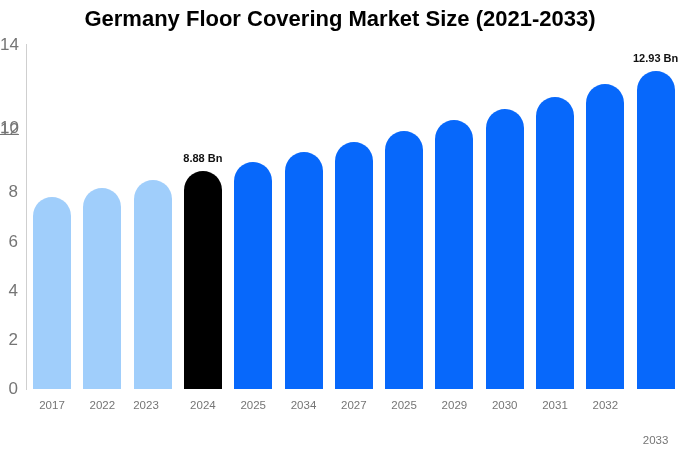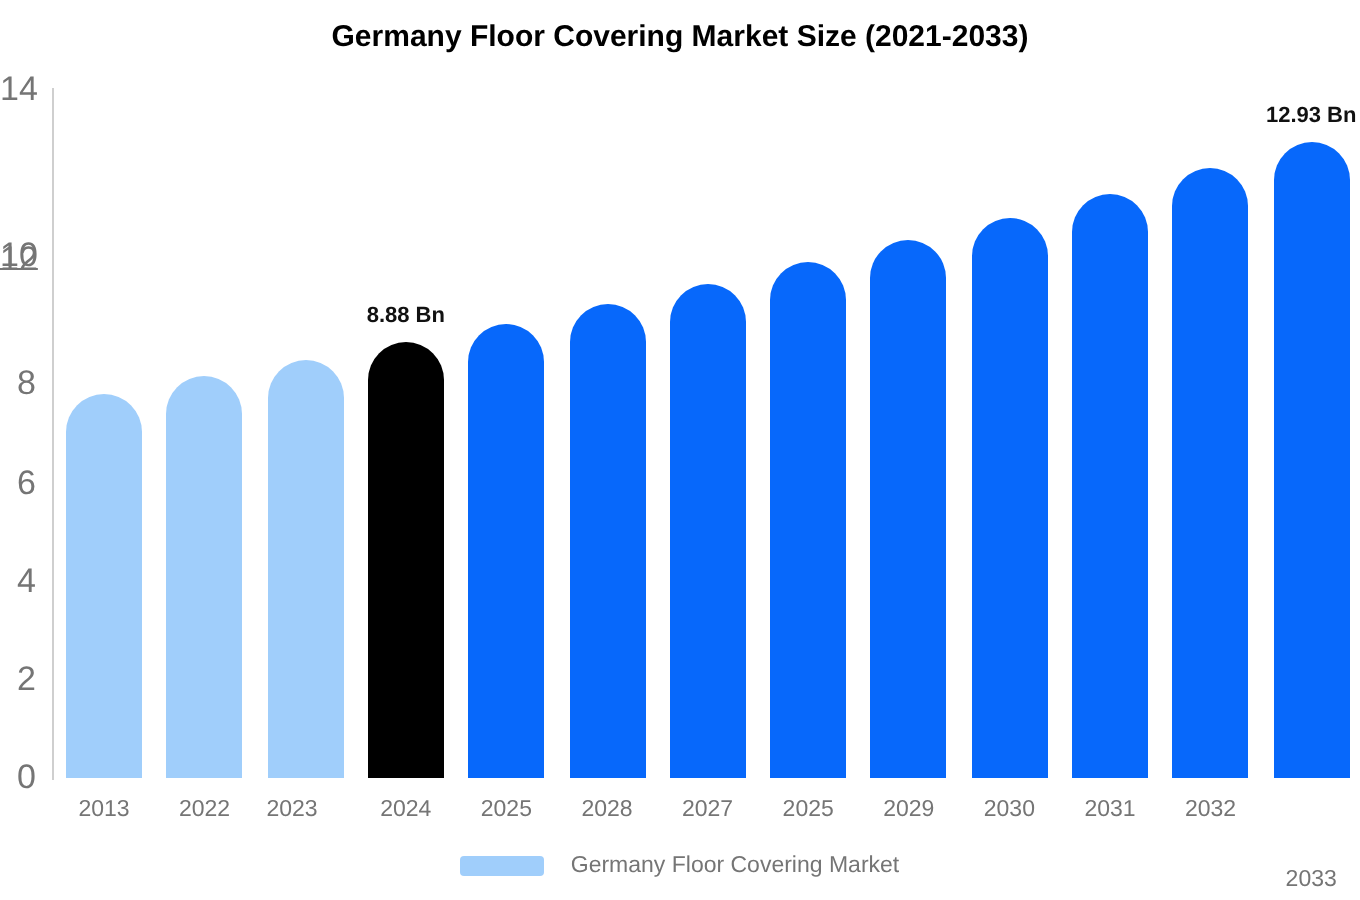--- a/index.html
+++ b/index.html
@@ -10,21 +10,21 @@
     background: #ffffff;
     font-family: "Liberation Sans", sans-serif;
     overflow: hidden;
   }
   .chart-title {
     position: absolute;
     top: 9px;
     left: 0;
     width: 100%;
     text-align: center;
-    font-size: 15px;
+    font-size: 22px;
     font-weight: bold;
     color: #000000;
     line-height: 20px;
   }
   .y-axis-line {
     position: absolute;
     left: 26px;
     top: 44px;
     width: 1px;
     height: 346px;
@@ -103,45 +103,41 @@
       <div class="y-tick" style="top: 332.857px;">2</div>
       <div class="y-tick" style="top: 283.714px;">4</div>
       <div class="y-tick" style="top: 234.571px;">6</div>
       <div class="y-tick" style="top: 185.429px;">8</div>
       <div class="y-tick" style="top: 121px; text-decoration: underline;">10</div>
       <div class="y-tick" style="top: 87.1429px; margin-top: 36px;">12</div>
       <div class="y-tick" style="top: 38px;">14</div>
     </div>
   <div class="plot" id="plot">
       <div class="bar" style="left: 6px; height: 192.4px; background: rgb(160, 206, 251);"></div>
-      <div class="x-label" style="left: 25px;">2013</div>
+      <div class="x-label" style="left: 25px;">2017</div>
       <div class="bar" style="left: 56.3px; height: 200.7px; background: rgb(160, 206, 251);"></div>
       <div class="x-label" style="left: 75.3px;">2022</div>
       <div class="bar" style="left: 106.6px; height: 209.3px; background: rgb(160, 206, 251);"></div>
       <div class="x-label" style="left: 119px;">2023</div>
       <div class="bar" style="left: 156.9px; height: 218.2px; background: rgb(0, 0, 0);"></div>
       <div class="x-label" style="left: 175.9px;">2024</div>
       <div class="bar-label" style="left: 175.9px; bottom: 224.194px;">8.88 Bn</div>
       <div class="bar" style="left: 207.2px; height: 227.5px; background: rgb(7, 104, 251);"></div>
       <div class="x-label" style="left: 226.2px;">2025</div>
       <div class="bar" style="left: 257.5px; height: 237.1px; background: rgb(7, 104, 251);"></div>
-      <div class="x-label" style="left: 276.5px;">2028</div>
+      <div class="x-label" style="left: 276.5px;">2034</div>
       <div class="bar" style="left: 307.8px; height: 247.4px; background: rgb(7, 104, 251);"></div>
       <div class="x-label" style="left: 326.8px;">2027</div>
       <div class="bar" style="left: 358.1px; height: 258px; background: rgb(7, 104, 251);"></div>
       <div class="x-label" style="left: 377.1px;">2025</div>
       <div class="bar" style="left: 408.4px; height: 268.8px; background: rgb(7, 104, 251);"></div>
       <div class="x-label" style="left: 427.4px;">2029</div>
       <div class="bar" style="left: 458.7px; height: 280.4px; background: rgb(7, 104, 251);"></div>
       <div class="x-label" style="left: 477.7px;">2030</div>
       <div class="bar" style="left: 509px; height: 292.4px; background: rgb(7, 104, 251);"></div>
       <div class="x-label" style="left: 528px;">2031</div>
       <div class="bar" style="left: 559.3px; height: 304.9px; background: rgb(7, 104, 251);"></div>
       <div class="x-label" style="left: 578.3px;">2032</div>
       <div class="bar" style="left: 609.6px; height: 317.7px; background: rgb(7, 104, 251);"></div>
       <div class="x-label" style="left: 628.6px; margin-top: 35px;">2033</div>
       <div class="bar-label" style="left: 628.6px; bottom: 323.709px; margin-top: 20px;">12.93 Bn</div>
     </div>
-  <div class="legend">
-    <span class="legend-swatch" id="legend-swatch" style="background: rgb(160, 206, 251);"></span>
-    <span class="legend-text">Germany Floor Covering Market</span>
-  </div>
 </div>
 
 </body></html>

